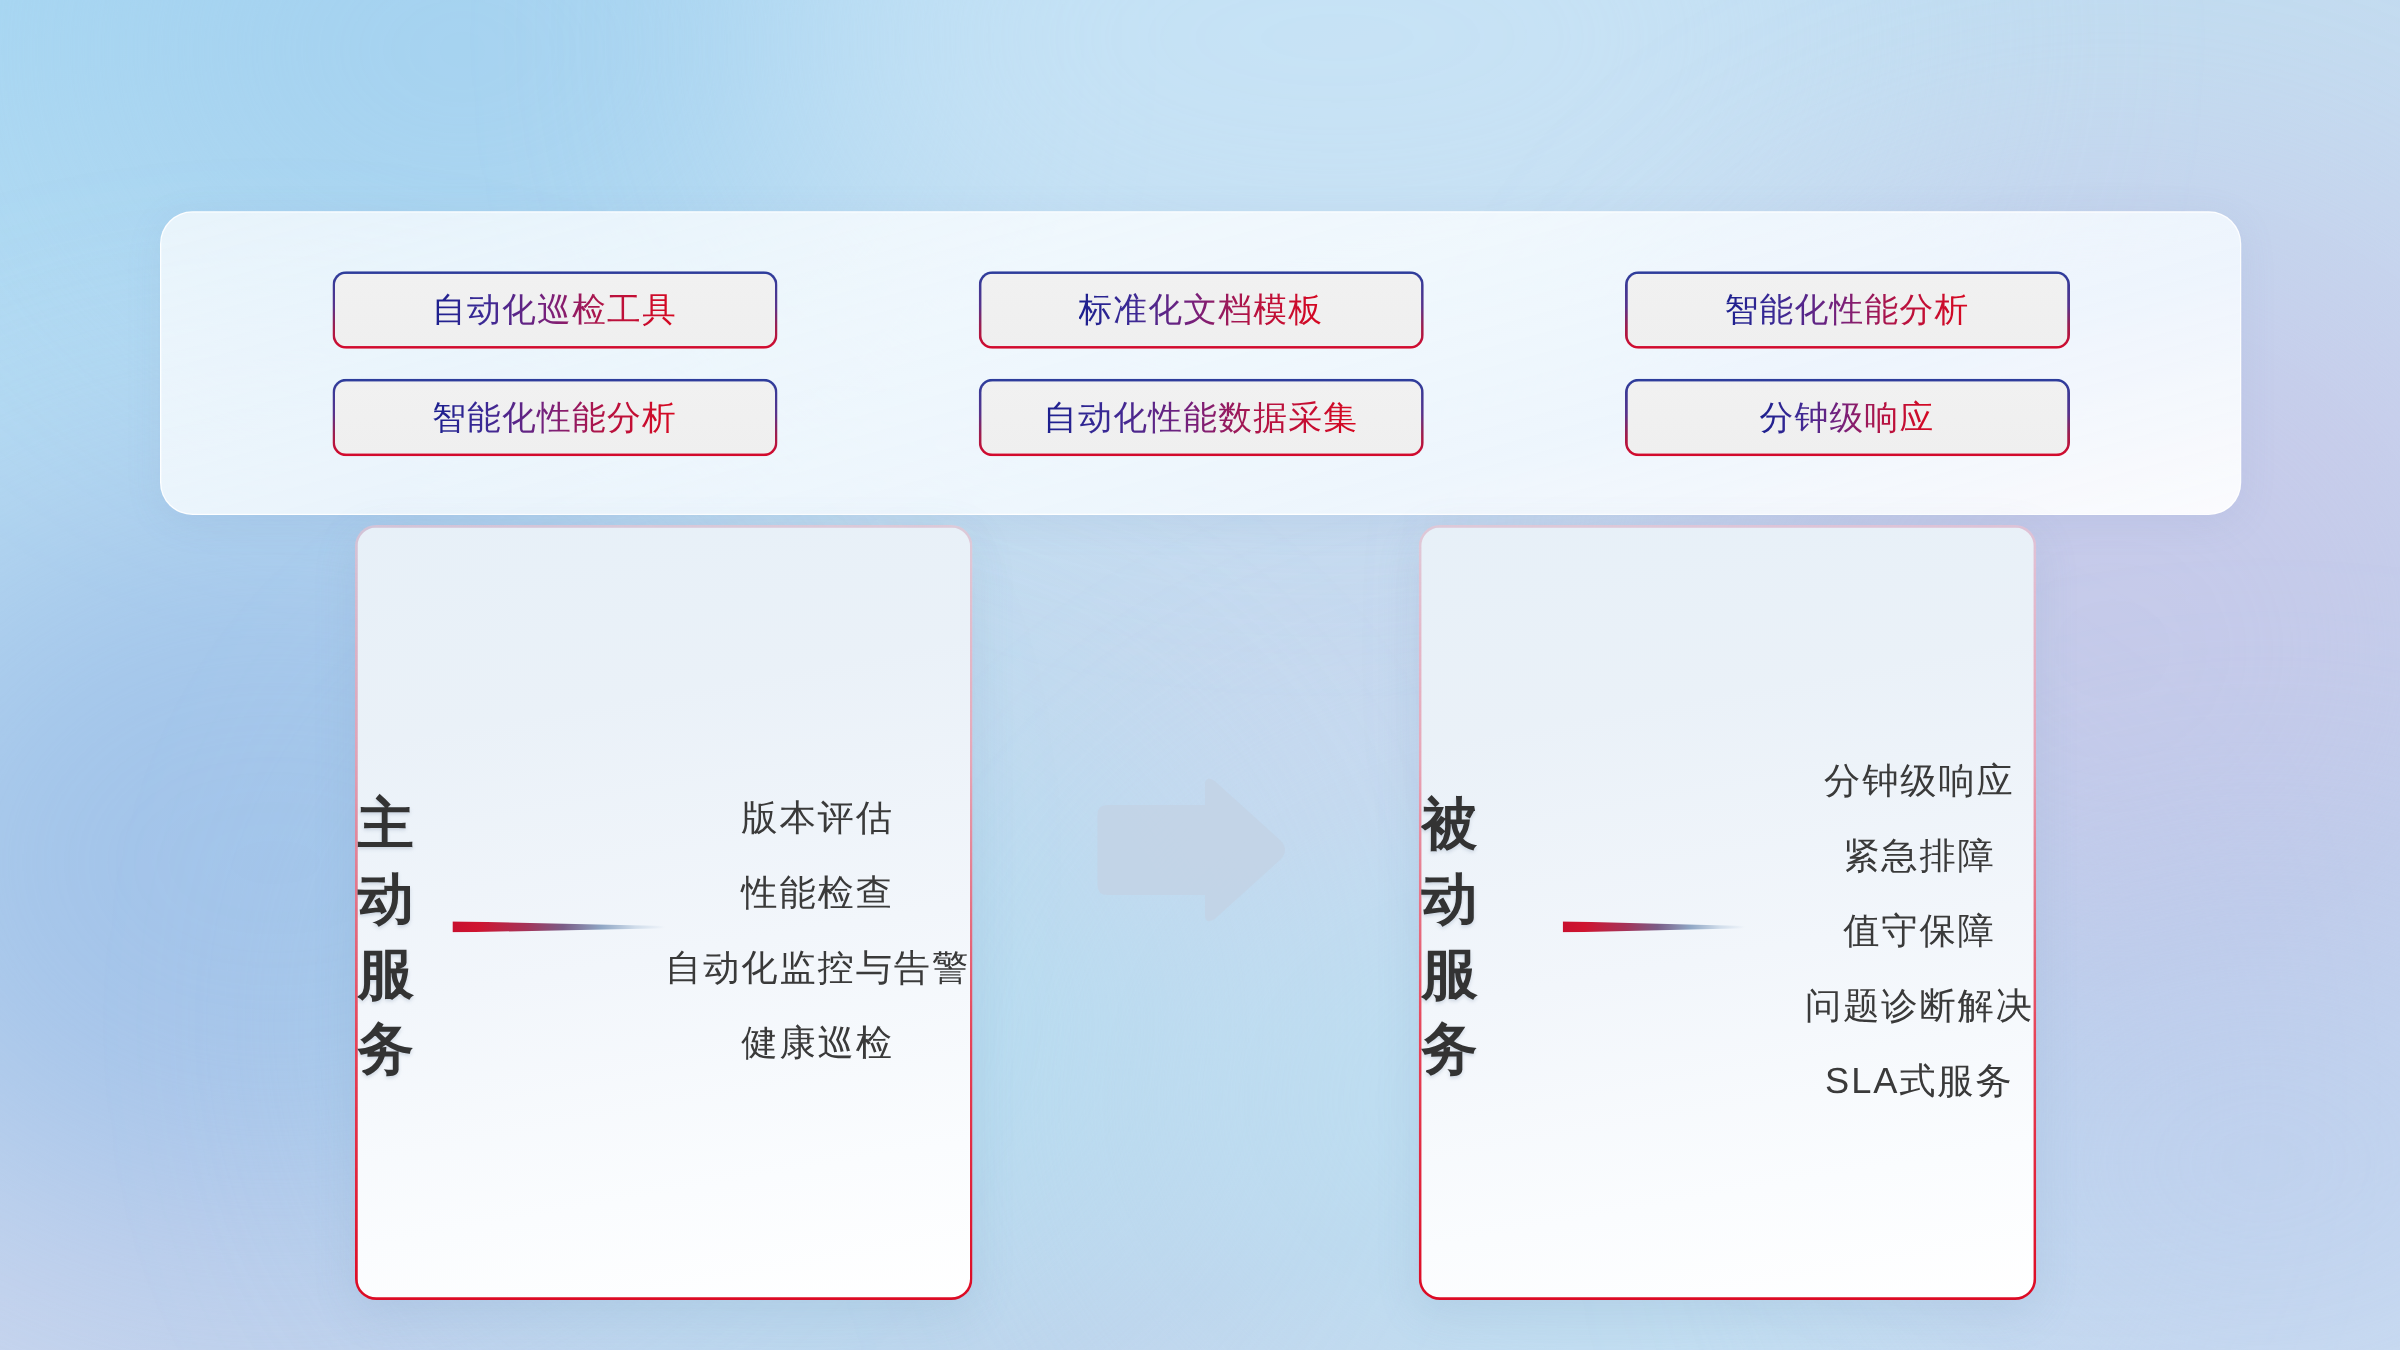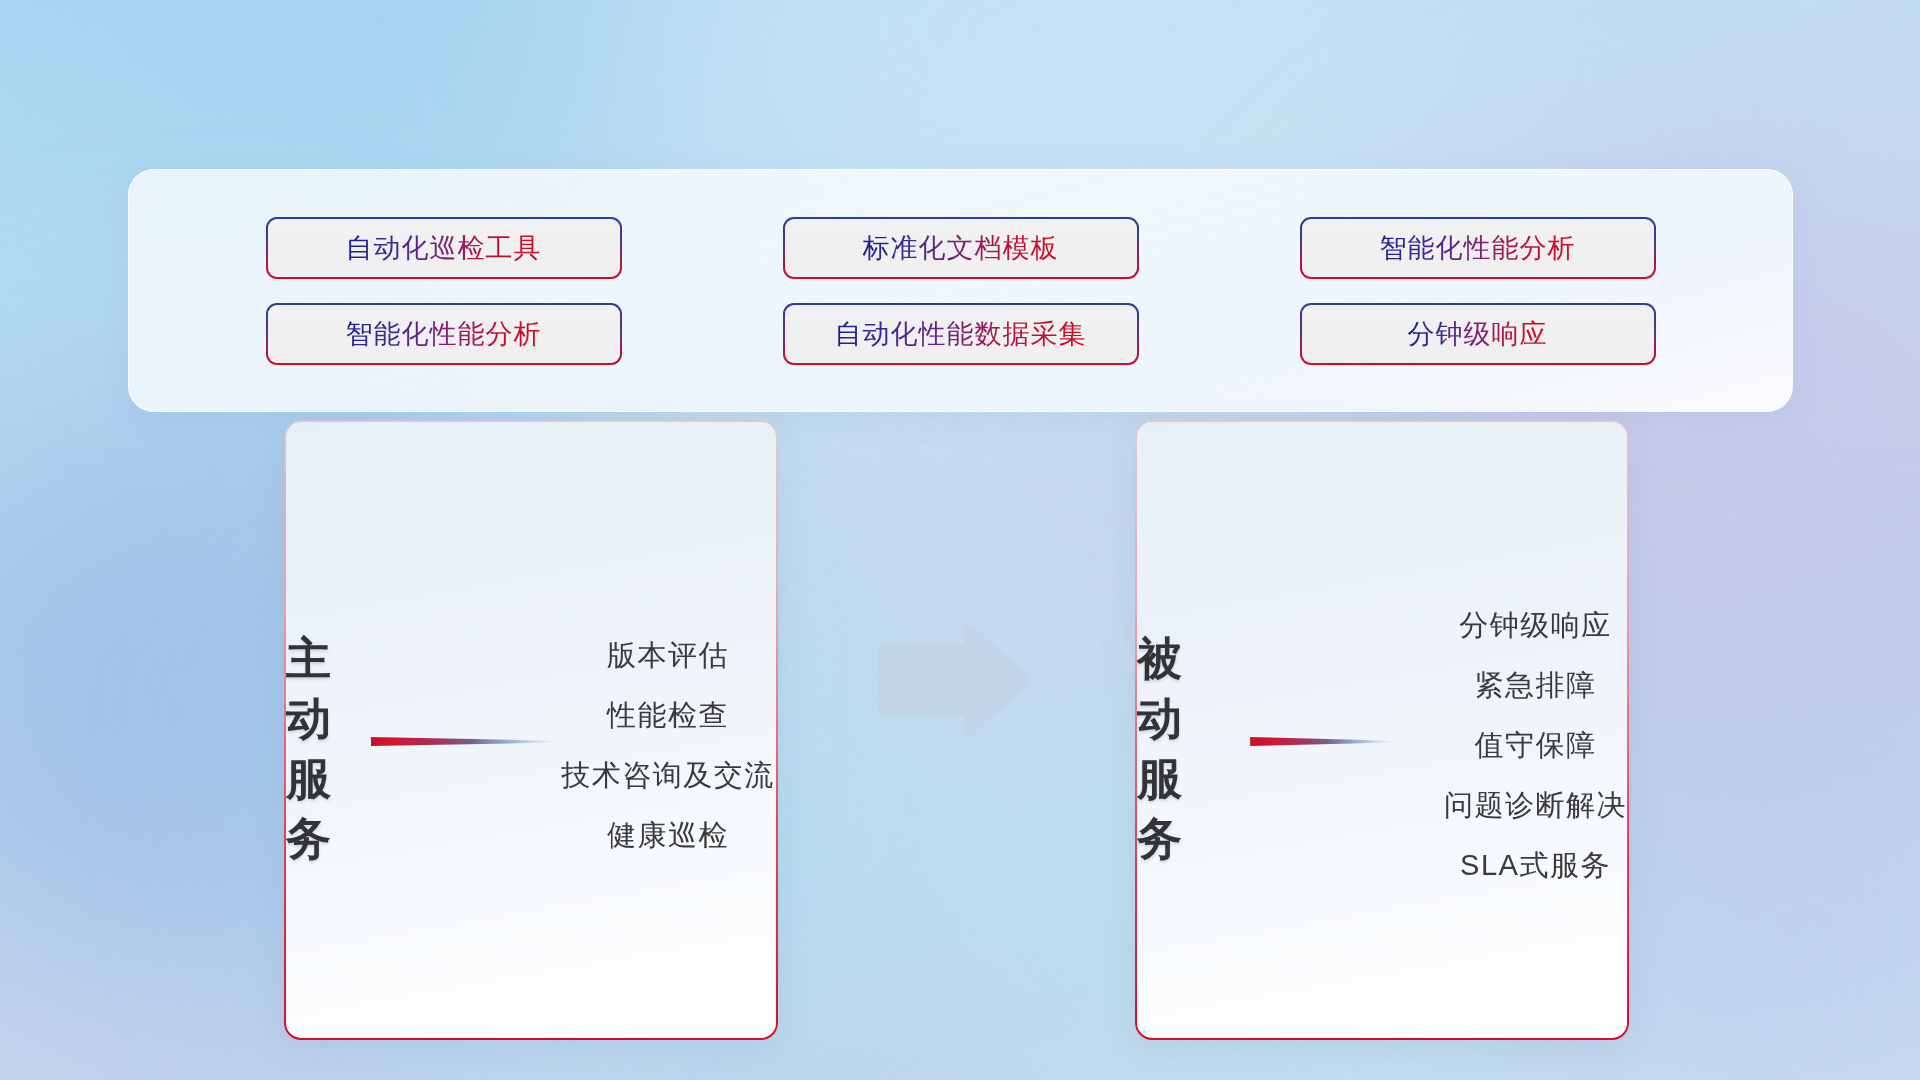--- a/index.html
+++ b/index.html
@@ -236,21 +236,21 @@
   </div>
 
 </div>
 
 <div class="card card-left">
   <div class="card-title">主动服务</div>
   <div class="card-divider"></div>
   <div class="card-list">
     <div class="card-item">版本评估</div>
     <div class="card-item">性能检查</div>
-    <div class="card-item">技术咨询及交流</div>
+    <div class="card-item">自动化监控与告警</div>
     <div class="card-item">健康巡检</div>
   </div>
 </div>
 
 <div class="arrow">
   <svg width="160" height="120" viewBox="0 0 160 120" xmlns="http://www.w3.org/2000/svg">
     <path d="M6 32 Q6 24 14 24 L92 24 L92 8 Q92 0 100 5 L152 52 Q160 60 152 68 L100 115 Q92 120 92 112 L92 96 L14 96 Q6 96 6 88 Z" fill="#c3d2e4" fill-opacity="0.78"></path>
   </svg>
 </div>
 

